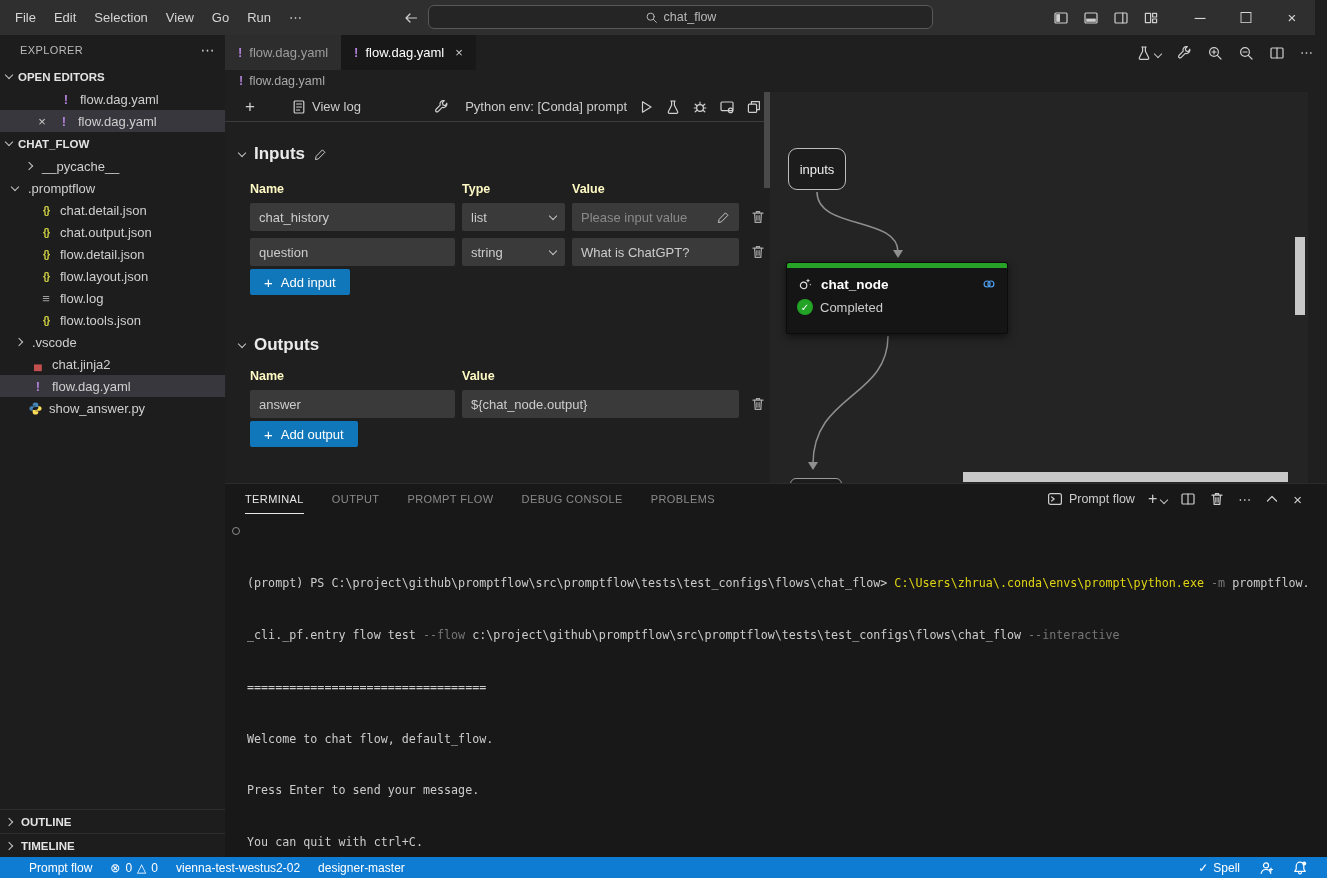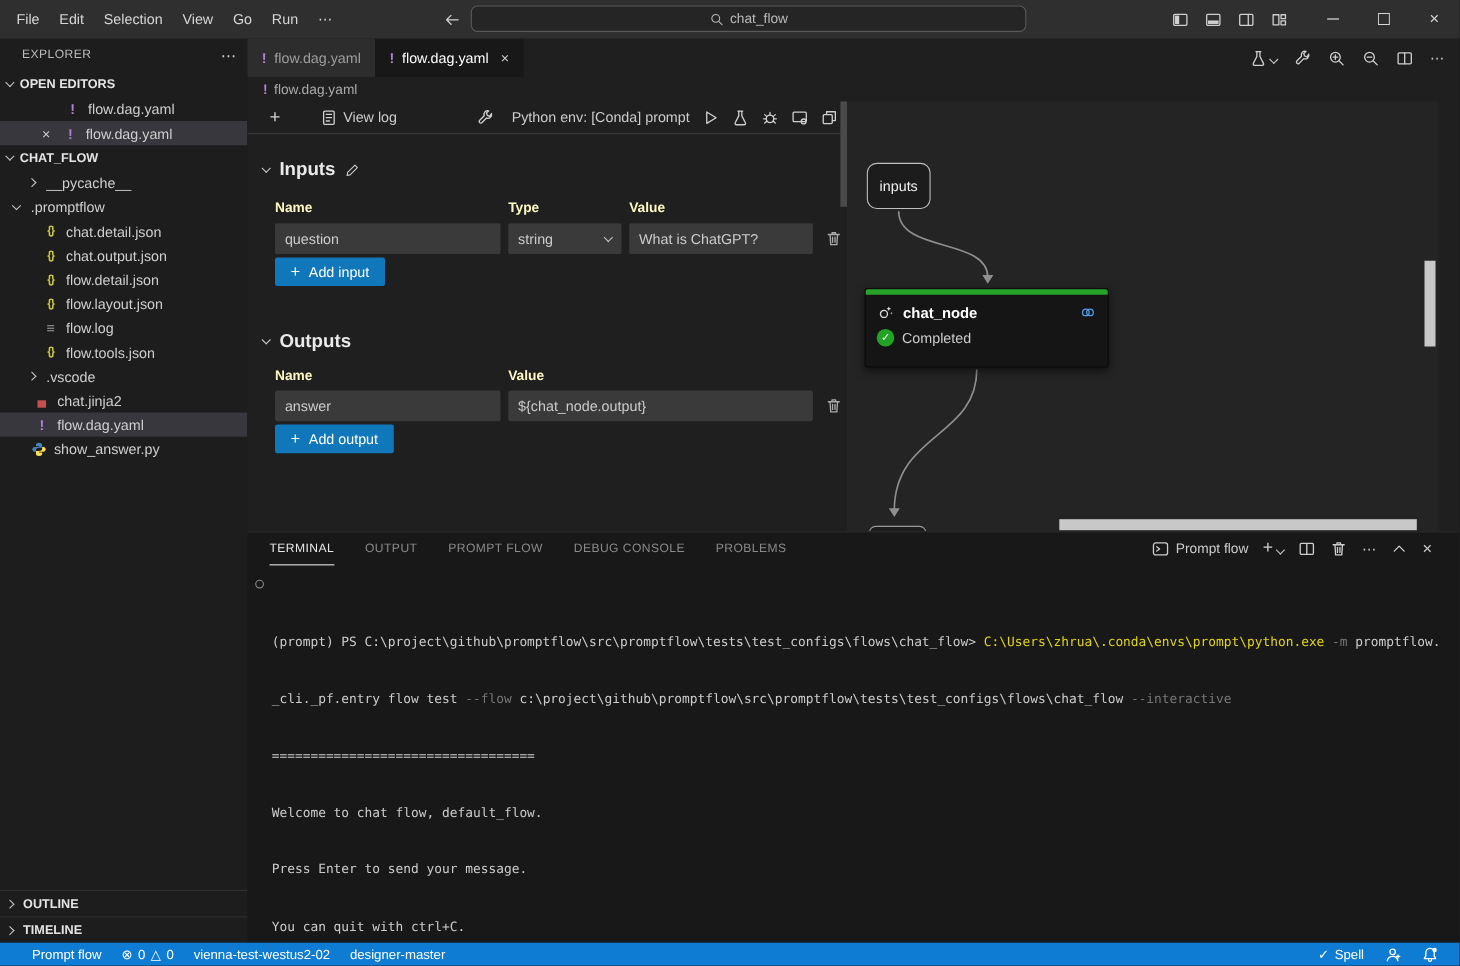--- a/index.html
+++ b/index.html
@@ -9,21 +9,21 @@
 
   svg.ic { width:16px; height:16px; fill:none; stroke:currentColor; stroke-width:1.2;
            stroke-linecap:round; stroke-linejoin:round; display:block; }
   svg.ic.small { width:13px; height:13px; }
   .chev { display:inline-block; width:6px; height:6px;
           border-right:1.3px solid #c5c5c5; border-bottom:1.3px solid #c5c5c5; }
   .chev.down { transform:rotate(45deg); margin-top:-3px; }
   .chev.right { transform:rotate(-45deg); }
 
   
-  .titlebar { position:absolute; top:0; left:0; right:0; height:35px; background:#2f2f30;
+  .titlebar { position:absolute; top:0; left:0; right:12px; height:35px; background:#2f2f30;
               display:flex; align-items:center; z-index:30; }
   .menus { display:flex; padding-left:6px; }
   .menu-item { padding:3px 9px; color:#d6d6d6; border-radius:5px; cursor:default; }
   .nav-arrows { display:flex; gap:10px; margin-left:92px; color:#cfcfcf; }
   .nav-arrows .fwd { color:#6e6e6e; }
   .searchbox { position:absolute; left:428px; top:5px; width:505px; height:24px;
                background:#252526; border:1px solid #585858; border-radius:6px;
                display:flex; align-items:center; justify-content:center; gap:6px;
                color:#b9b9b9; font-size:12.5px; }
   .tb-right { margin-left:auto; display:flex; align-items:center; }
@@ -360,21 +360,21 @@
     <span>flow.layout.json</span>
   </div>
   <div class="tree-row" style="padding-left:38px">
     <span class="fi log">≡</span>
     <span>flow.log</span>
   </div>
   <div class="tree-row" style="padding-left:38px">
     <span class="fi json">{}</span>
     <span>flow.tools.json</span>
   </div>
-  <div class="tree-row" style="padding-left:26px">
+  <div class="tree-row" style="padding-left:16px">
     <span class="chev right"></span>
     <span style="margin-left:4px">.vscode</span>
   </div>
   <div class="tree-row" style="padding-left:30px">
     <span class="fi jinja">▄</span>
     <span>chat.jinja2</span>
   </div>
   <div class="tree-row sel" style="padding-left:30px">
     <span class="fi warn">!</span>
     <span>flow.dag.yaml</span>
@@ -498,20 +498,42 @@
       <span class="pencil">
           <svg class="ic small">
             <use href="#i-pencil"></use>
           </svg>
         </span>
     </div>
     <div class="grid-head">
       <span class="col-name">Name</span>
       <span class="col-type">Type</span>
       <span class="col-val">Value</span>
+    </div>
+    <div class="grid-row">
+      <div class="field col-name">
+        <span>chat_history</span>
+      </div>
+      <div class="field select col-type">
+        <span>list</span>
+        <span class="chev down"></span>
+      </div>
+      <div class="field col-val">
+        <span class="ph">Please input value</span>
+        <span class="edit">
+            <svg class="ic small">
+              <use href="#i-pencil"></use>
+            </svg>
+          </span>
+      </div>
+      <span class="col-del trash">
+          <svg class="ic">
+            <use href="#i-trash"></use>
+          </svg>
+        </span>
     </div>
     <div class="grid-row">
       <div class="field col-name">
         <span>question</span>
       </div>
       <div class="field select col-type">
         <span>string</span>
         <span class="chev down"></span>
       </div>
       <div class="field col-val">

